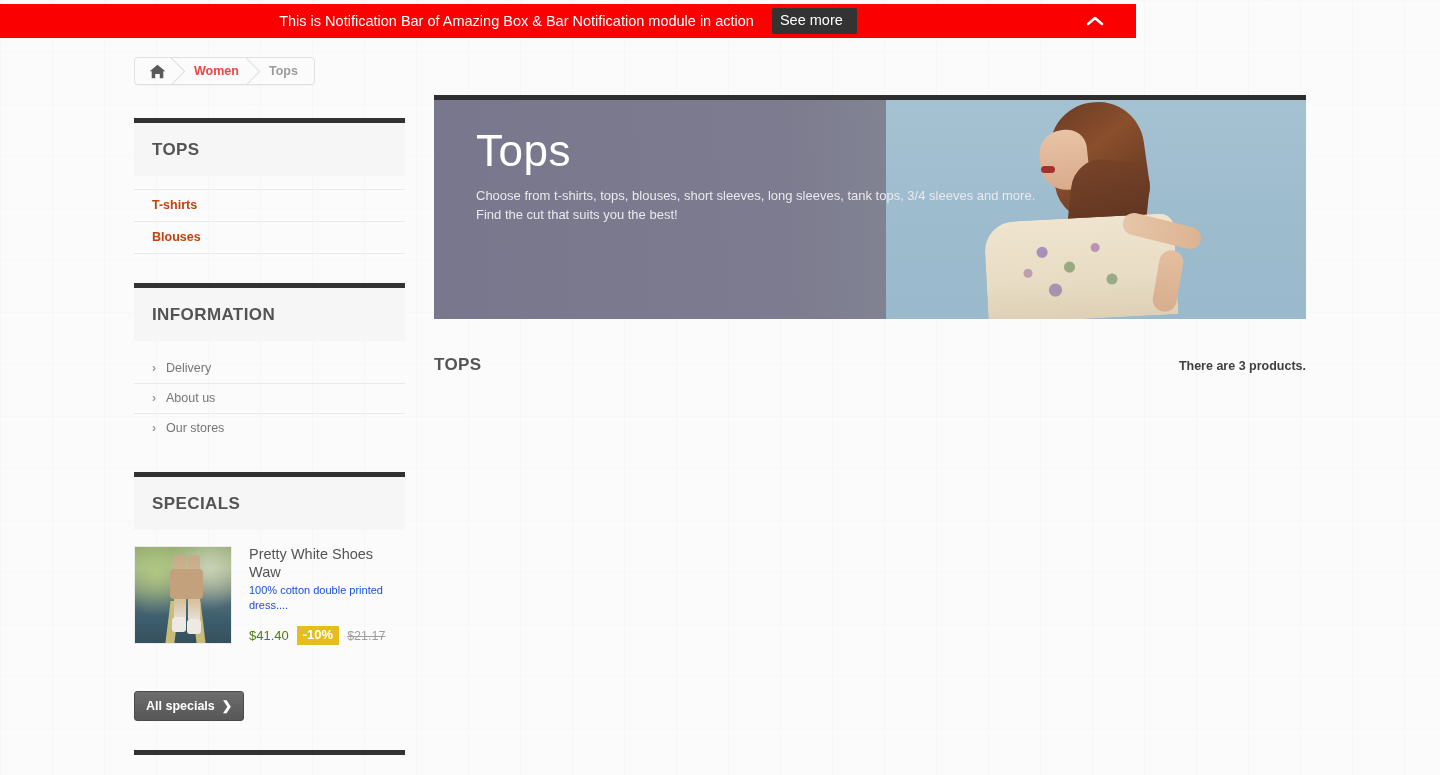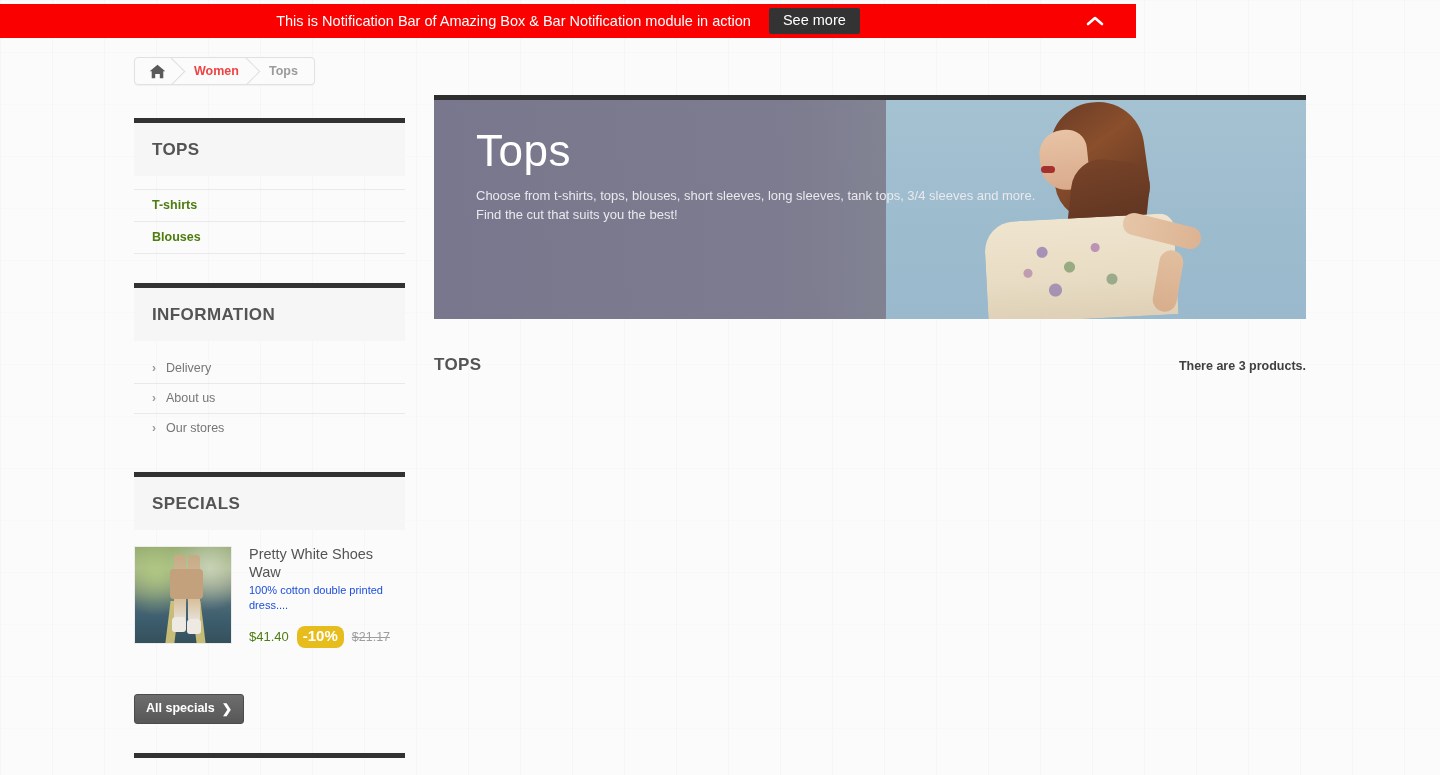--- a/index.html
+++ b/index.html
@@ -49,21 +49,21 @@
     font-weight: 400;
     white-space: nowrap;
   }
   #notif-btn {
     background: #333333;
     color: #ffffff;
     font-size: 14.5px;
     font-family: "Liberation Sans", sans-serif;
     border: none;
     border-radius: 2px;
-    padding: 5px 14px 6px 14px;
+    padding: 5px 14px 6px 8px;
     cursor: pointer;
     line-height: 1.1;
   }
   #notif-toggle {
     position: absolute;
     right: 28px;
     top: 50%;
     transform: translateY(-50%);
     width: 26px;
     height: 26px;
@@ -152,21 +152,21 @@
   .cat-list { list-style: none; }
   .cat-item {
     border-top: 1px solid #e9e9e9;
   }
   .cat-item:last-child { border-bottom: 1px solid #e9e9e9; }
   .cat-link {
     display: block;
     padding: 8px 18px 9px 18px;
     font-size: 12.5px;
     font-weight: bold;
-    color: #4d7c0f;
+    color: #c2410c;
     text-decoration: none;
   }
 
   
   .info-list { list-style: none; }
   .info-item { border-bottom: 1px solid #e9e9e9; }
   .info-item:last-child { border-bottom: none; }
   .info-link {
     display: flex;
     align-items: center;
@@ -261,25 +261,24 @@
     align-items: center;
     gap: 8px;
   }
   .price-now {
     color: #4d7c0f;
     font-size: 13px;
   }
   .price-badge {
     background: #e6bd1d;
     color: #ffffff;
-    font-size: 15px;
+    font-size: 13px;
     font-weight: bold;
     padding: 2px 6px 3px 6px;
     line-height: 1.1;
-    border-radius: 8px;
   }
   .price-old {
     color: #9e9e9e;
     font-size: 12.5px;
     text-decoration: line-through;
   }
 
   #all-specials-btn {
     display: inline-flex;
     align-items: center;

